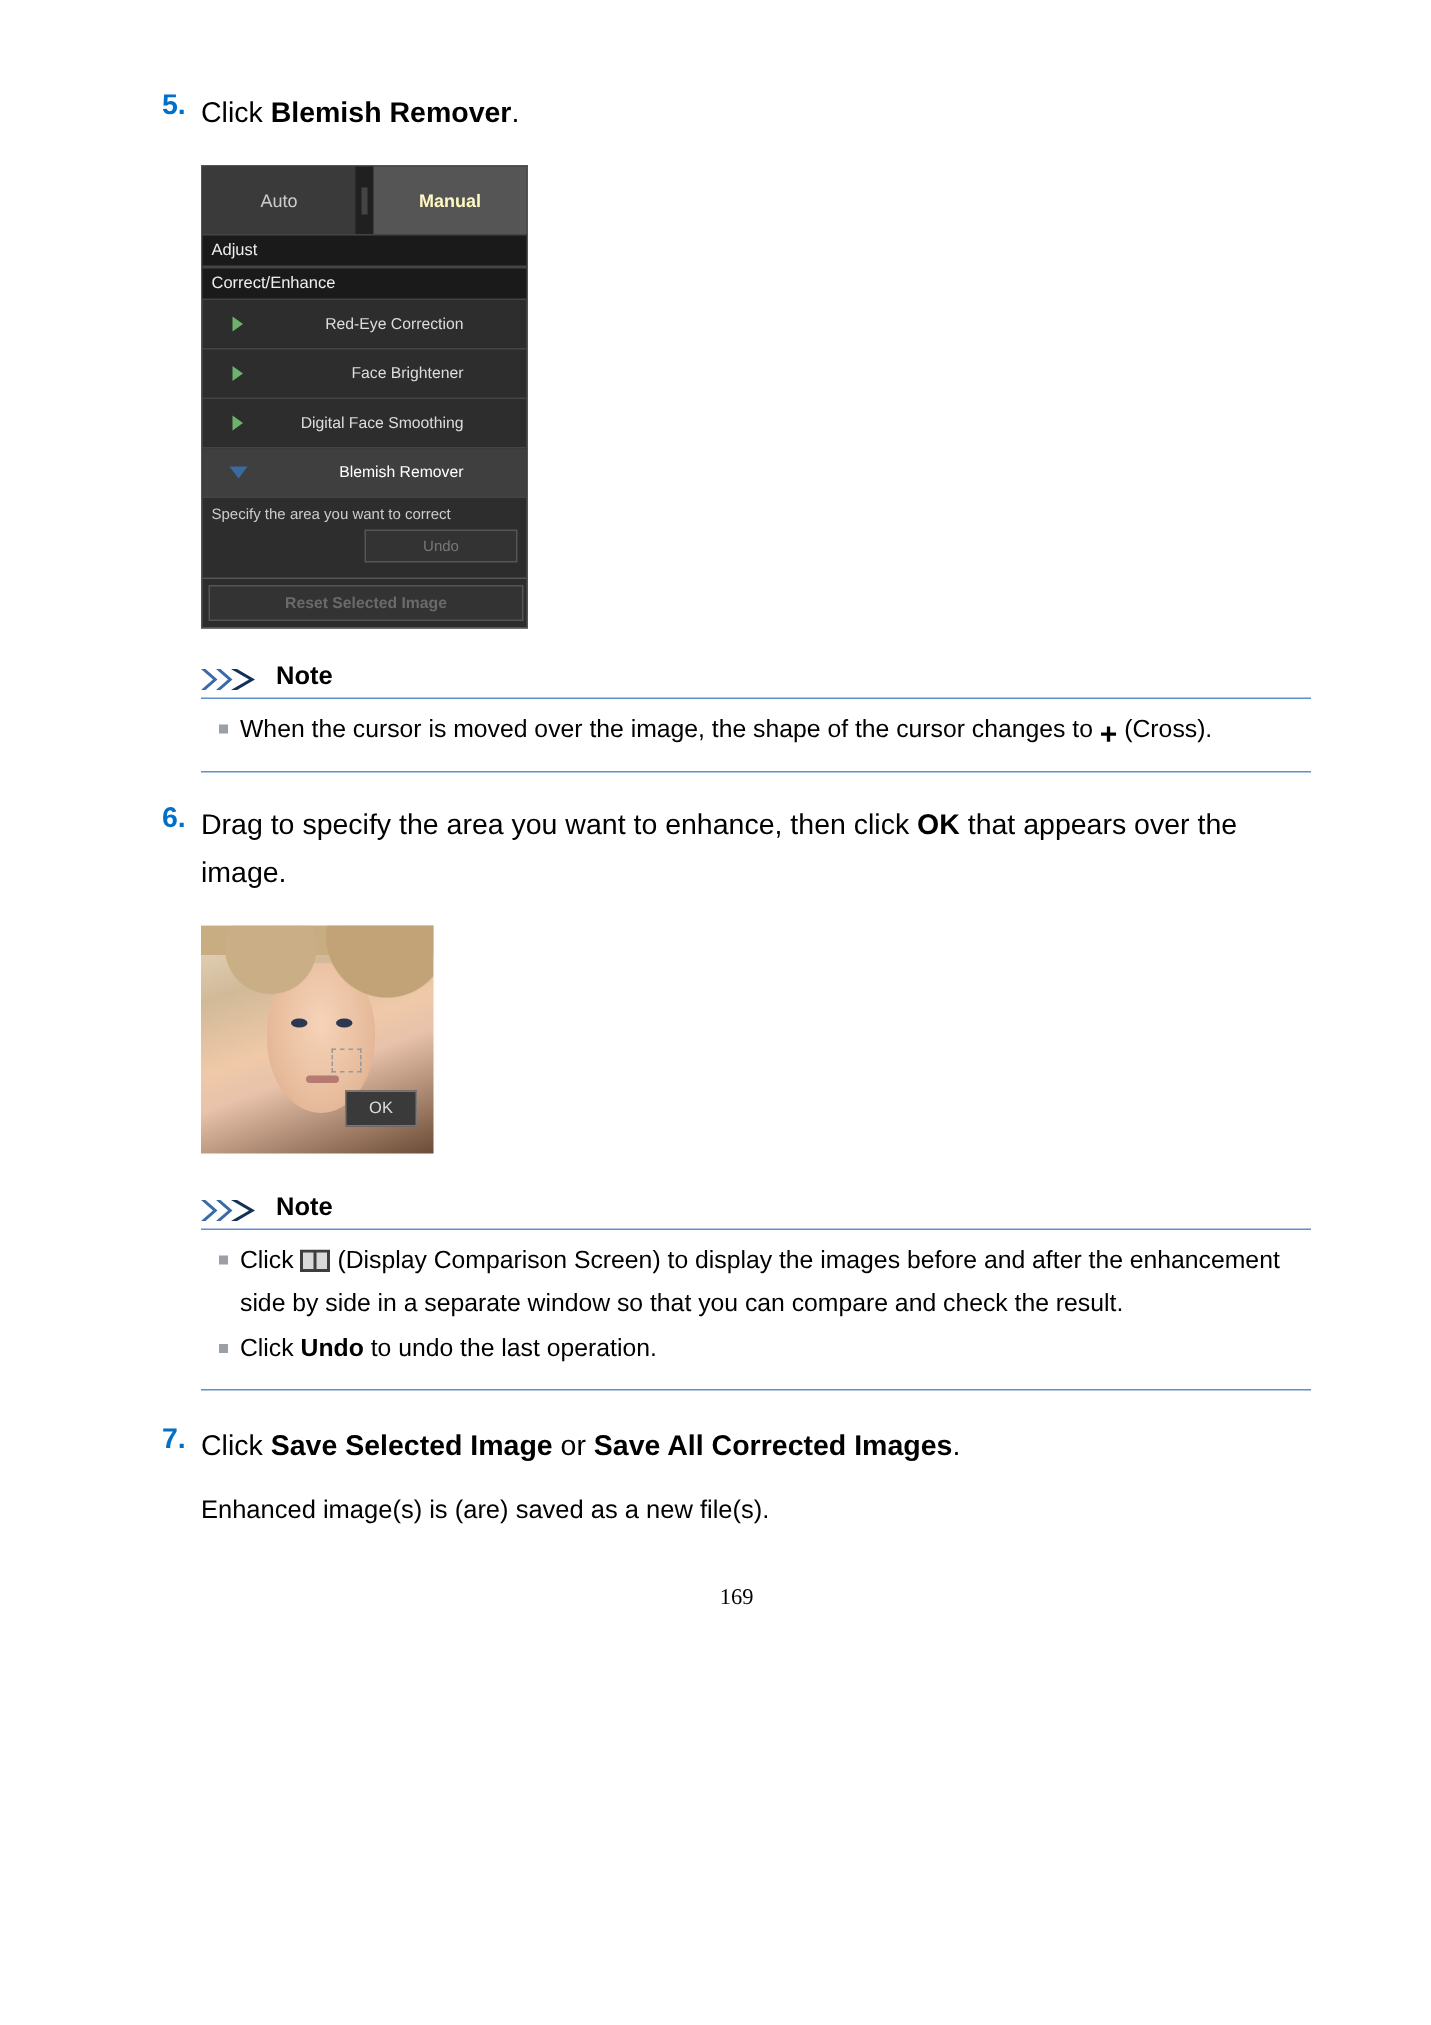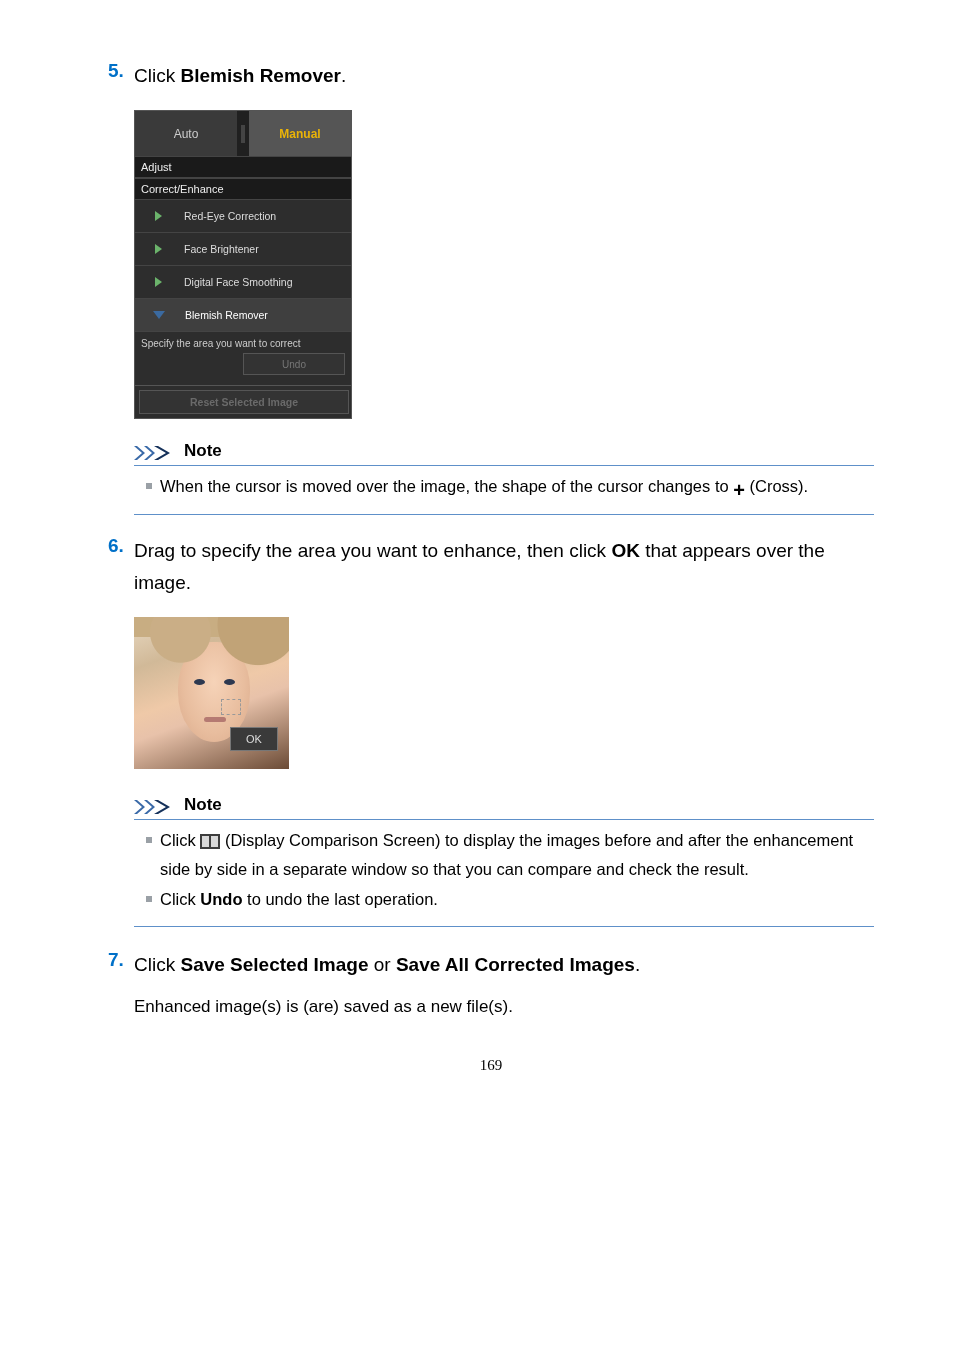--- a/index.html
+++ b/index.html
@@ -60,21 +60,21 @@
     background: #202020;
     display: flex;
     align-items: center;
     justify-content: center;
   }
   .tab-sep-inner {
     width: 4px; height: 18px; background: #444;
   }
   .tab-manual {
     background: #555;
-    color: #eab308;
+    color: #fef9c3;
     font-weight: bold;
     text-align: center;
   }
   .section-head {
     background: #1a1a1a;
     color: #eee;
     font-size: 11px;
     padding: 4px 6px;
     border-top: 1px solid #444;
     border-bottom: 1px solid #444;
@@ -100,21 +100,21 @@
     border-left: 7px solid #6bb36b;
     margin: 0 22px 0 20px;
   }
   .tri-down {
     width: 0; height: 0;
     border-left: 6px solid transparent;
     border-right: 6px solid transparent;
     border-top: 8px solid #3b6aa0;
     margin: 0 20px 0 18px;
   }
-  .tool-label-center { flex: 1; text-align: left; padding-right:42px; }
+  .tool-label-center { flex: 1; text-align: right; padding-right:42px; }
   .specify-row {
     font-size: 10px;
     color: #ccc;
     padding: 6px 13px 4px 6px;
   }
   .undo-row {
     display: flex;
     justify-content: flex-end;
     padding: 0 6px 10px 6px;
   }

